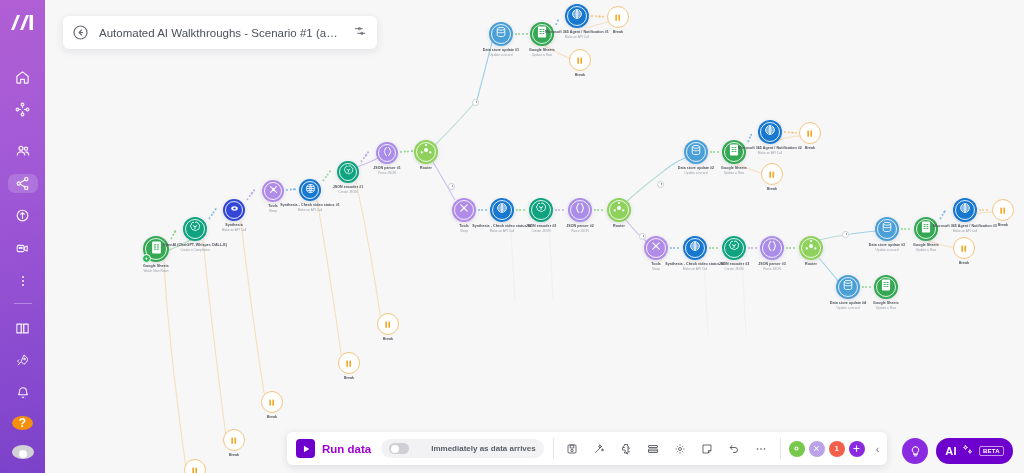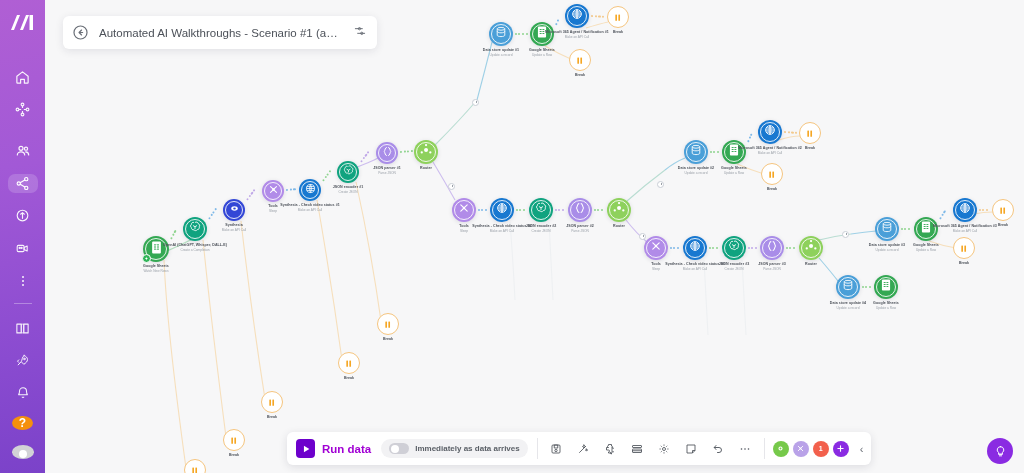--- a/index.html
+++ b/index.html
@@ -113,21 +113,21 @@
     display: flex; align-items: center;
   }
   #run-group { display: flex; align-items: center; padding: 0 9px; }
   .run-sq {
     width: 19px; height: 19px; border-radius: 4px; background: #6d00cc;
     display: flex; align-items: center; justify-content: center; cursor: pointer;
   }
   .run-label { font-size: 11.5px; color: #a100d4; font-weight: bold; margin-left: 7px; cursor: pointer; }
   .sched {
     display: flex; align-items: center; background: #f2f2f4;
-    border-radius: 13px; height: 19px; padding: 0 8px 0 2px; margin-left: 10px; cursor: pointer;
+    border-radius: 13px; height: 19px; padding: 0 8px 0 2px; margin-left: 10px; cursor: pointer; gap: 16px;
   }
   .toggle { width: 20px; height: 11px; border-radius: 6px; background: #cfcfd6; position: relative; }
   .toggle::after { content:''; position:absolute; left:1.5px; top:1.5px; width:8px; height:8px; border-radius:50%; background:#fff; }
   .sched span { font-size: 8px; color: #5a5f66; font-weight: bold; margin-left: 6px; }
   .tb-div { width: 1px; height: 21px; background: #e6e6ea; }
   #tool-group { display: flex; align-items: center; padding: 0 5px; }
   .tb-ico { width: 21px; height: 21px; margin: 0 3px; display:flex; align-items:center; justify-content:center; cursor: pointer; color:#4c5159; }
   #chip-group { display: flex; align-items: center; padding: 0 6px 0 8px; gap: 4px; }
   .chip { width: 16px; height: 16px; border-radius: 50%; display:flex; align-items:center; justify-content:center; cursor:pointer; position:relative; }
   .chip-lbl { font-size:7px; color:#fff; font-weight:bold; }
@@ -1110,13 +1110,23 @@
   </div>
 </div>
 
 <div id="br-group">
   <div class="bulb-btn">
     <svg width="13" height="13" viewBox="0 0 24 24" fill="none" stroke="#fff" stroke-width="1.8" stroke-linecap="round">
       <path d="M9 17h6M10 20h4"></path>
         <path d="M12 3a6 6 0 0 0-3.5 10.9V17h7v-3.1A6 6 0 0 0 12 3z"></path>
     </svg>
   </div>
+  <div class="ai-btn">
+    <span class="ai-t">AI</span>
+    <span>
+      <svg width="12" height="12" viewBox="0 0 24 24" fill="none" stroke="#fff" stroke-width="1.8" stroke-linecap="round">
+        <path d="M7 3l1.2 2.8L11 7 8.2 8.2 7 11 5.8 8.2 3 7l2.8-1.2z"></path>
+        <path d="M16 12l1 2.3 2.3 1-2.3 1-1 2.3-1-2.3-2.3-1 2.3-1z"></path>
+      </svg>
+    </span>
+    <span class="ai-beta">BETA</span>
+  </div>
 </div>
 
 </body></html>

